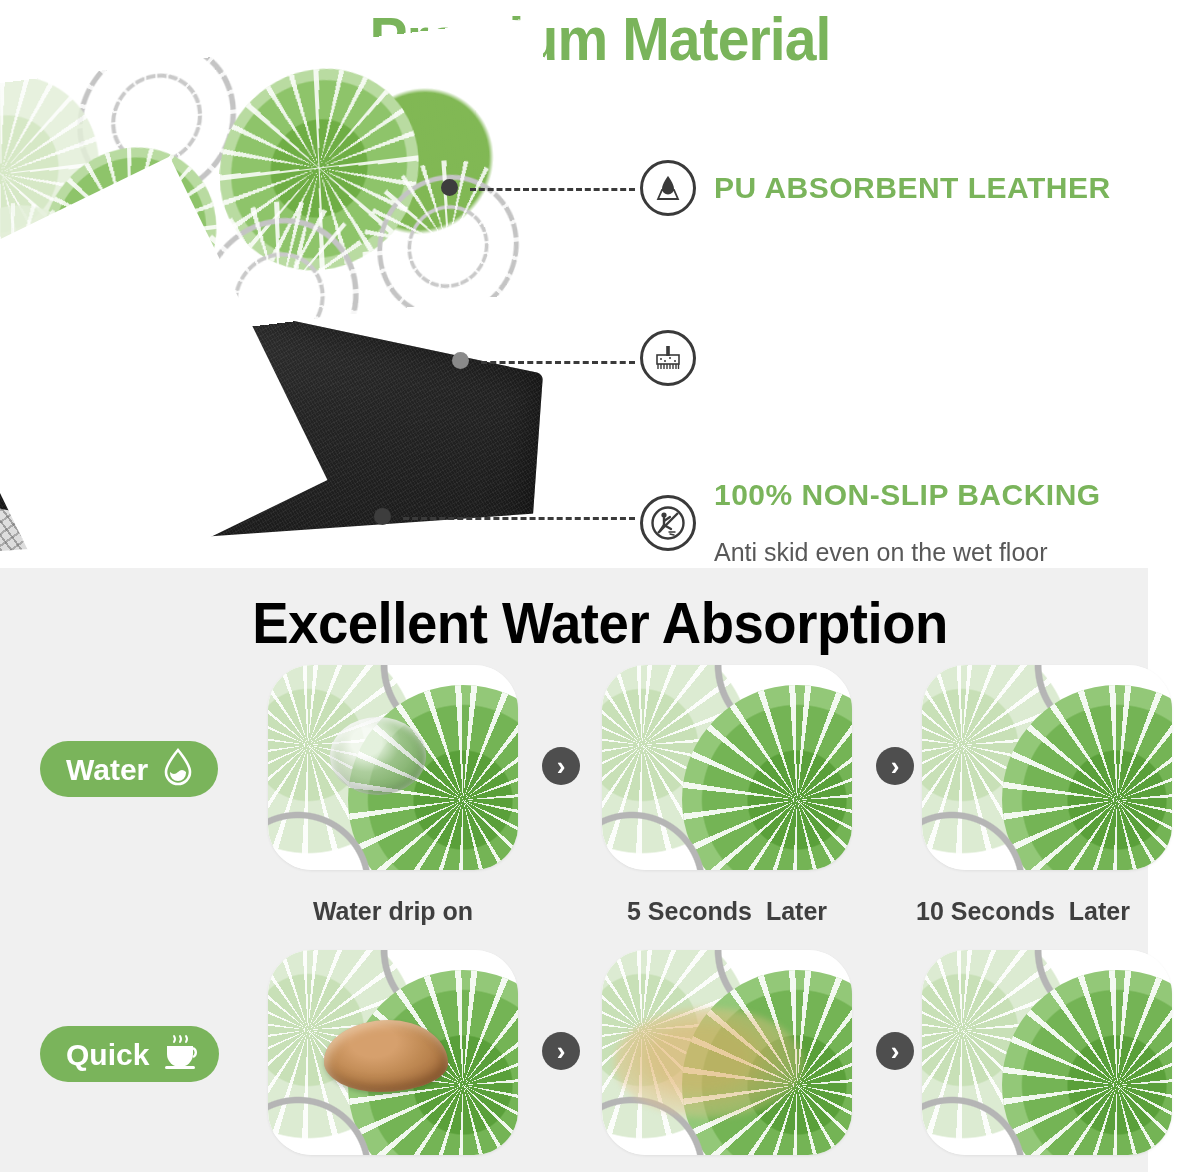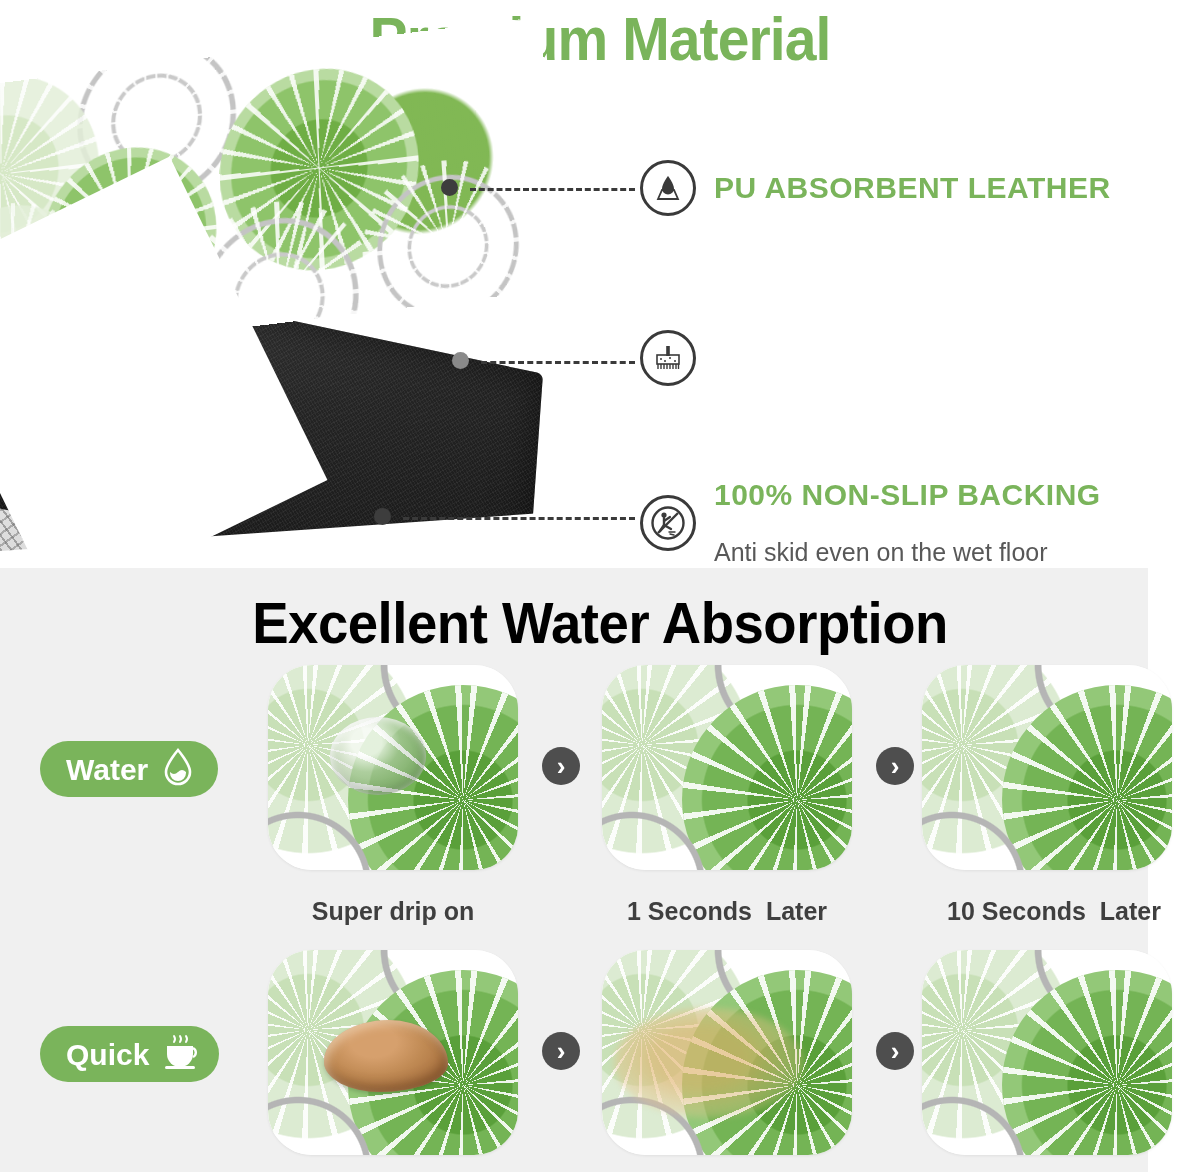--- a/index.html
+++ b/index.html
@@ -419,23 +419,23 @@
           <div class="t-petals"></div>
         </div>
       <div class="t-flower t-out" style="left:95px;  top:-95px; width:190px; height:190px;"></div>
       <div class="t-flower t-dark" style="left:80px;  top:20px;  width:230px; height:230px;">
           <div class="t-petals"></div>
         </div>
       <div class="t-flower t-out" style="left:-60px; top:130px; width:180px; height:180px;"></div>
     </div>
   </div>
 
-  <div class="tile-caption" style="left:268px; top:328px;">Super drip on</div>
-  <div class="tile-caption" style="left:602px; top:328px;">1 Seconds  Later</div>
-  <div class="tile-caption" style="left:929px; top:328px;">10 Seconds  Later</div>
+  <div class="tile-caption" style="left:268px; top:328px;">Water drip on</div>
+  <div class="tile-caption" style="left:602px; top:328px;">5 Seconds  Later</div>
+  <div class="tile-caption" style="left:898px; top:328px;">10 Seconds  Later</div>
 
   <div class="badge" style="left:40px; top:458px;">
     <span class="badge-label">Quick</span>
     <span class="badge-icon">
       <svg width="42" height="42" viewBox="0 0 42 42">
         <g stroke="#ffffff" stroke-width="2" fill="none" stroke-linecap="round">
           <path d="M15 10 q2 -3 0 -6"></path>
             <path d="M21 10 q2 -3 0 -6"></path>
             <path d="M27 10 q2 -3 0 -6"></path>
         </g>

